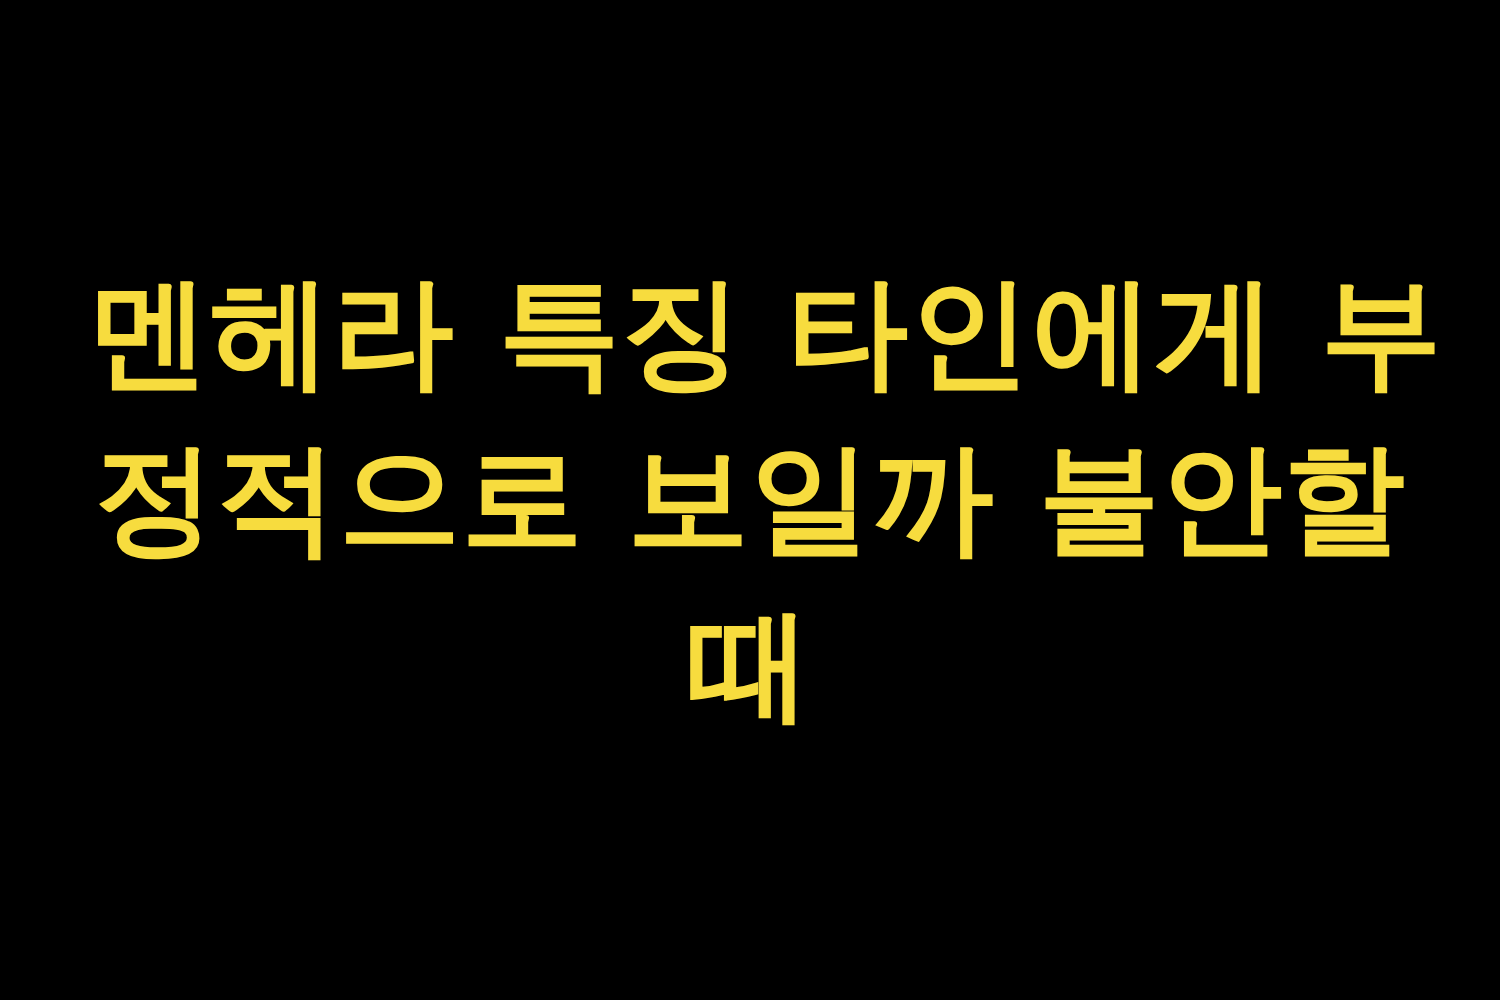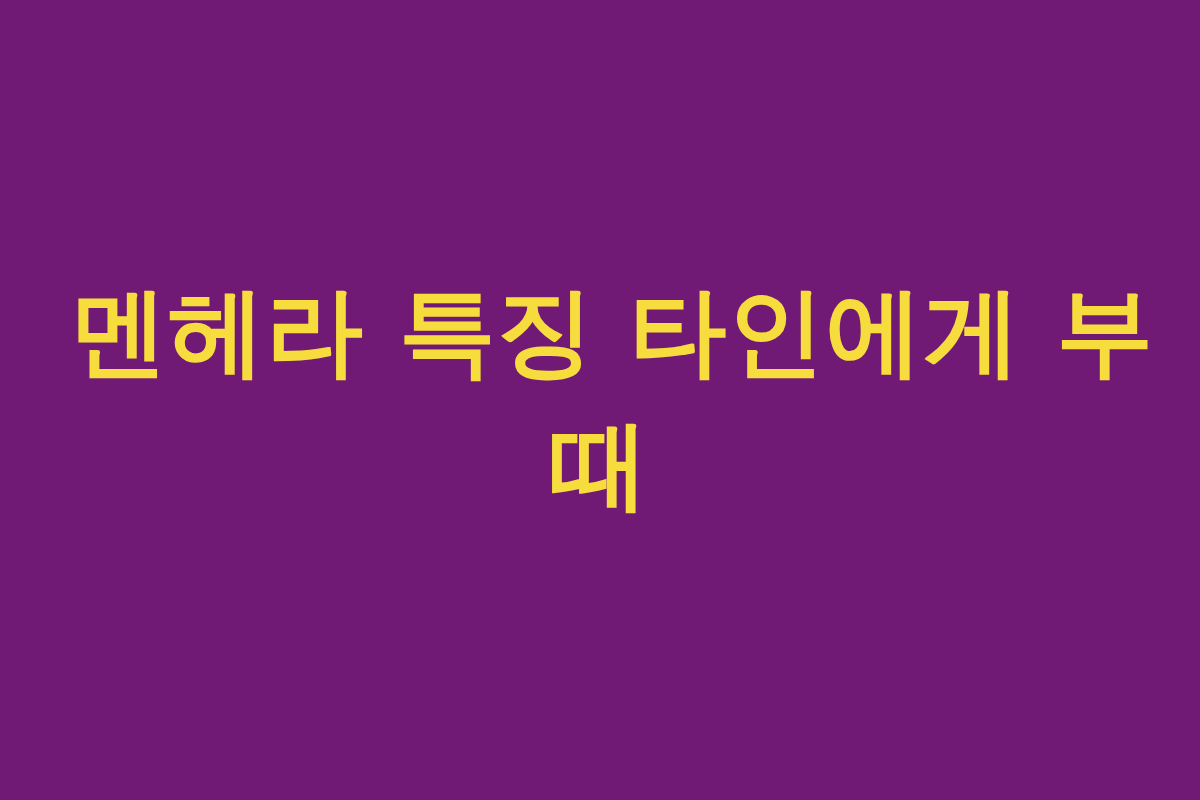--- a/index.html
+++ b/index.html
@@ -46,20 +46,21 @@
     white-space: nowrap;
   }
 
   #headline .line-3 {
     letter-spacing: 0;
   }
 </style>
 </head>
 <body>
 
-<div id="banner" style="background: #701a75; justify-content: center;">
+<div id="banner" style="background: #000000; justify-content: center;">
 
   <h1 id="headline" style="color: rgb(247, 220, 62);">
     <span class="line line-1">멘헤라 특징 타인에게 부</span>
+    <span class="line line-2">정적으로 보일까 불안할</span>
     <span class="line line-3">때</span>
   </h1>
 
 </div>
 
 </body></html>

